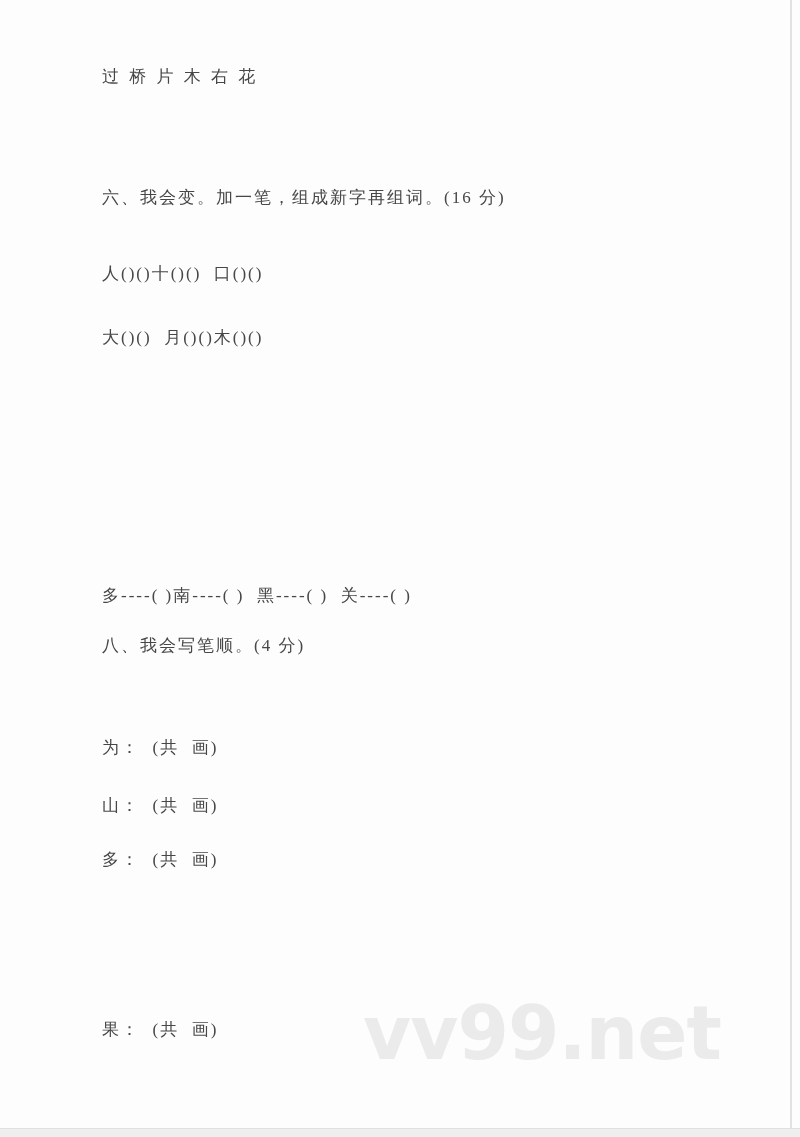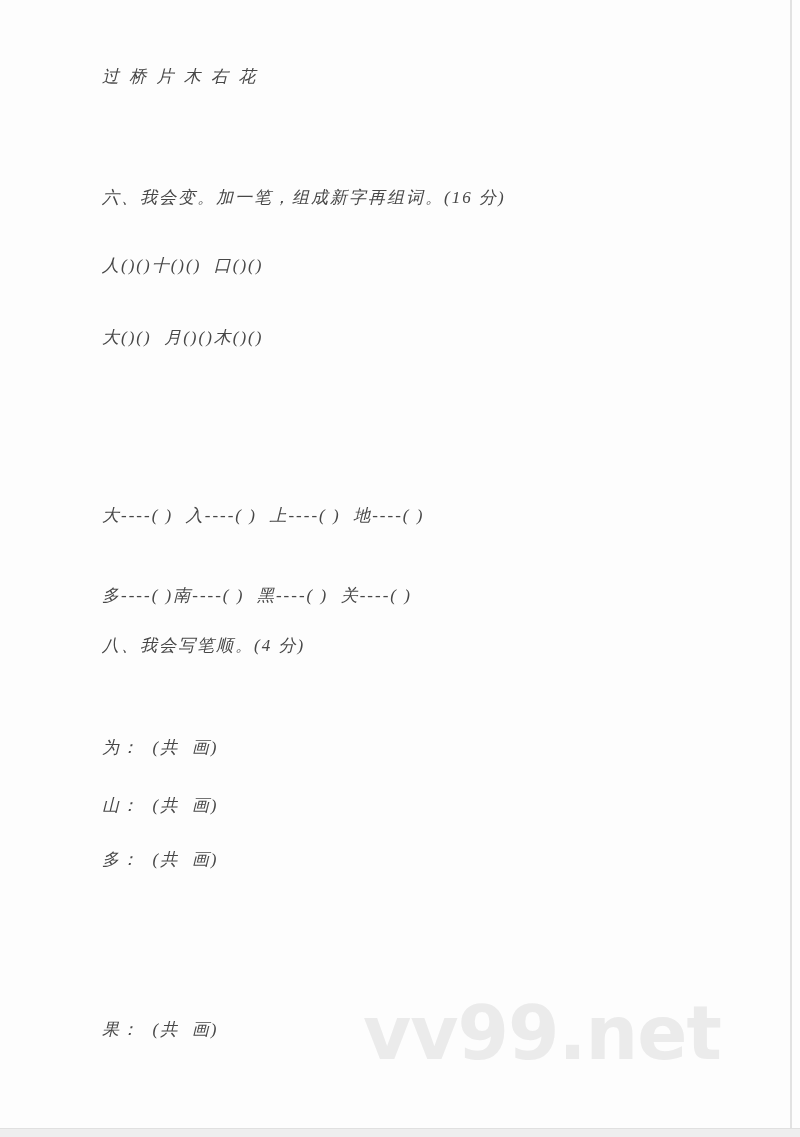--- a/index.html
+++ b/index.html
@@ -18,21 +18,20 @@
     font-family: "Liberation Serif", "DejaVu Serif", serif;
   }
   .doc-line {
     position: absolute;
     left: 102px;
     font-size: 17px;
     line-height: 1.15;
     letter-spacing: 2px;
     color: #474747;
     white-space: pre;
-    font-style: italic;
   }
   .word-bank {
     letter-spacing: 3px;
   }
   .watermark {
     position: absolute;
     left: 363px;
     top: 996px;
     font-family: "DejaVu Sans", "Liberation Sans", sans-serif;
     font-weight: bold;
@@ -60,23 +59,22 @@
     border-top: 1px solid #e0e0e0;
   }
 </style>
 </head>
 <body>
 
 <div class="viewer">
 
   <div class="doc-line word-bank" style="top:67px">过 桥 片 木 右 花</div>
   <div class="doc-line" style="top:188px">六、我会变。加一笔，组成新字再组词。(16 分)</div>
-  <div class="doc-line" style="top:256px">人()()十()()  口()()</div>
+  <div class="doc-line" style="top:264px">人()()十()()  口()()</div>
   <div class="doc-line" style="top:328px">大()()  月()()木()()</div>
-  <div class="doc-line" style="top:506px">大----( )  入----( )  上----( )  地----( )</div>
   <div class="doc-line" style="top:586px">多----( )南----( )  黑----( )  关----( )</div>
   <div class="doc-line" style="top:636px">八、我会写笔顺。(4 分)</div>
   <div class="doc-line" style="top:738px">为：  (共  画)</div>
   <div class="doc-line" style="top:796px">山：  (共  画)</div>
   <div class="doc-line" style="top:850px">多：  (共  画)</div>
   <div class="doc-line" style="top:1020px">果：  (共  画)</div>
 
   <div class="watermark">vv99.net</div>
 
   <div class="page-right-edge"></div>

